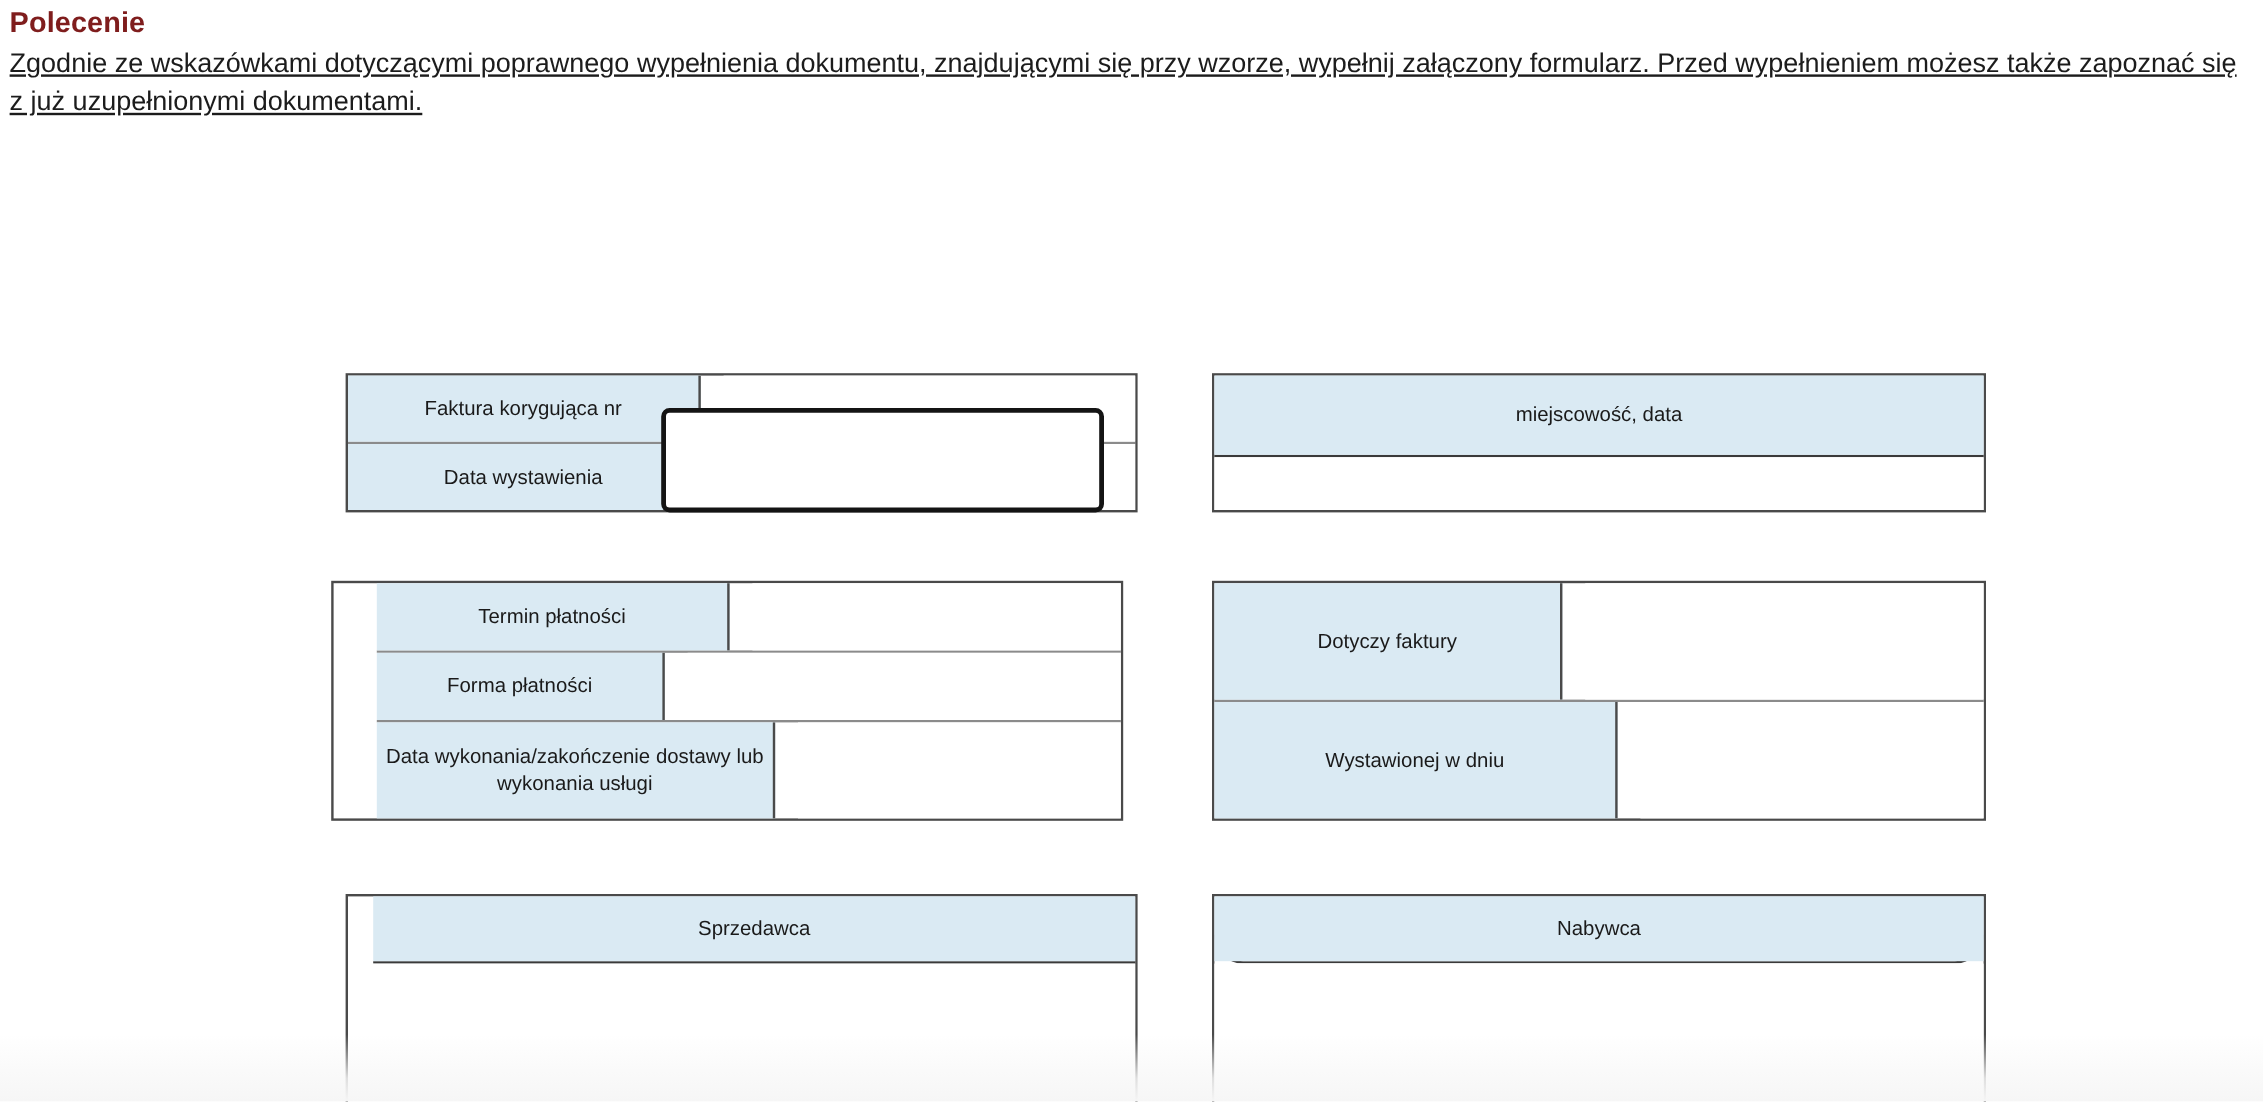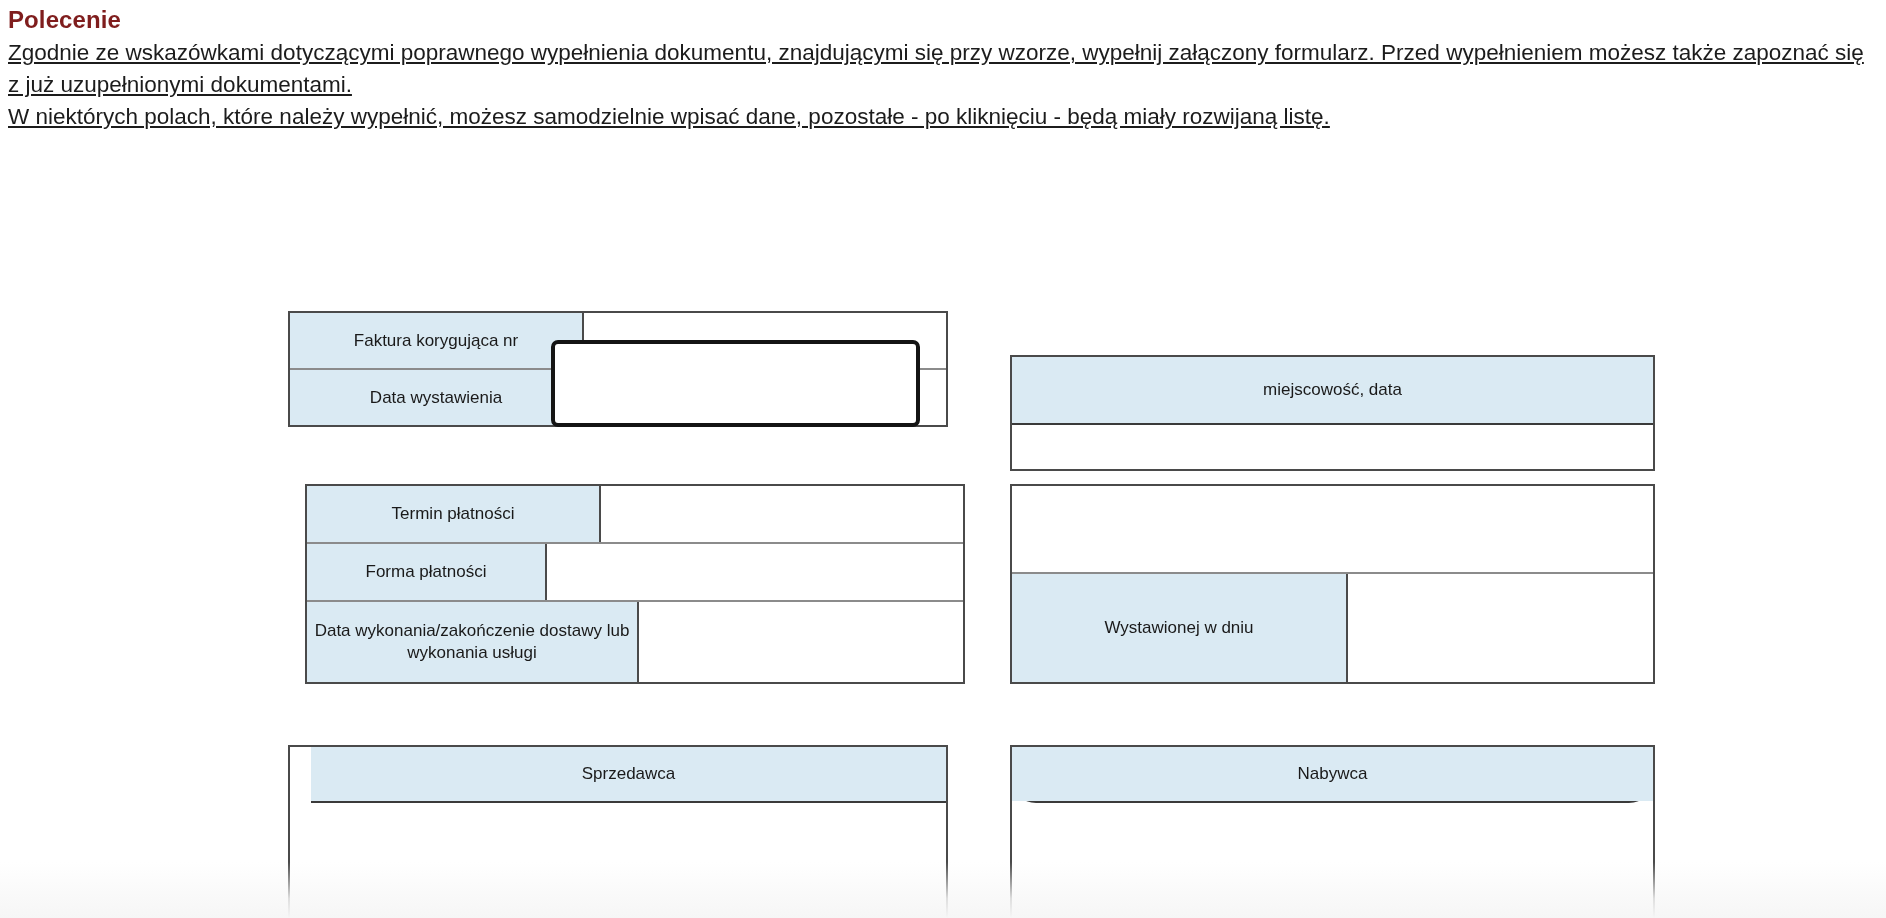--- a/index.html
+++ b/index.html
@@ -120,62 +120,62 @@
     background: linear-gradient(to bottom, rgba(255,255,255,0) 0%, rgba(248,248,248,0.85) 65%, rgba(246,246,246,1) 100%);
     pointer-events: none;
   }
 </style>
 </head>
 <body>
 
 <div class="instructions">
   <h1>Polecenie</h1>
   <p>Zgodnie ze wskazówkami dotyczącymi poprawnego wypełnienia dokumentu, znajdującymi się przy wzorze, wypełnij załączony formularz. Przed wypełnieniem możesz także zapoznać się z już uzupełnionymi dokumentami.</p>
-  <p>W niektórych polach, które należy wypełnić, możesz samodzielnie wpisać dane, pozostałe - po kliknięciu - będą miały rozwijaną listę.</p>
 </div>
 
 <div class="form-area">
 
   <div class="tbl" style="left:288px; top:311px; width:660px; height:116px;">
     <div class="row">
       <div class="cell-label" style="width:294px;">Faktura korygująca nr</div>
       <div class="cell-value"></div>
     </div>
     <div class="row">
       <div class="cell-label" style="width:294px;">Data wystawienia</div>
       <div class="cell-value"></div>
     </div>
   </div>
 
-  <div class="tbl banner" style="left:1010px; top:311px; width:645px; height:116px;margin-top:44px;">
+  <div class="tbl banner" style="left:1010px; top:311px; width:645px; height:116px;">
     <div class="row head">
       <div class="cell-label">miejscowość, data</div>
     </div>
     <div class="row">
       <div class="cell-value"></div>
     </div>
   </div>
 
-  <div class="tbl" style="left:305px; top:484px; width:660px; height:200px;">
+  <div class="tbl" style="left:276px; top:484px; width:660px; height:200px;padding-left:36px;">
     <div class="row" style="flex:0 0 56px;">
       <div class="cell-label" style="width:294px;">Termin płatności</div>
       <div class="cell-value"></div>
     </div>
     <div class="row" style="flex:0 0 56px;">
       <div class="cell-label" style="width:240px;">Forma płatności</div>
       <div class="cell-value"></div>
     </div>
     <div class="row">
       <div class="cell-label" style="width:332px;">Data wykonania/zakończenie dostawy lub wykonania usługi</div>
       <div class="cell-value"></div>
     </div>
   </div>
 
   <div class="tbl" style="left:1010px; top:484px; width:645px; height:200px;">
     <div class="row">
+      <div class="cell-label" style="width:290px;">Dotyczy faktury</div>
       <div class="cell-value"></div>
     </div>
     <div class="row">
       <div class="cell-label" style="width:336px;">Wystawionej w dniu</div>
       <div class="cell-value"></div>
     </div>
   </div>
 
   <div class="tbl banner" style="left:288px; top:745px; width:660px; height:200px;">
     <div class="row head" style="flex:0 0 54px;margin-left:21px;">

